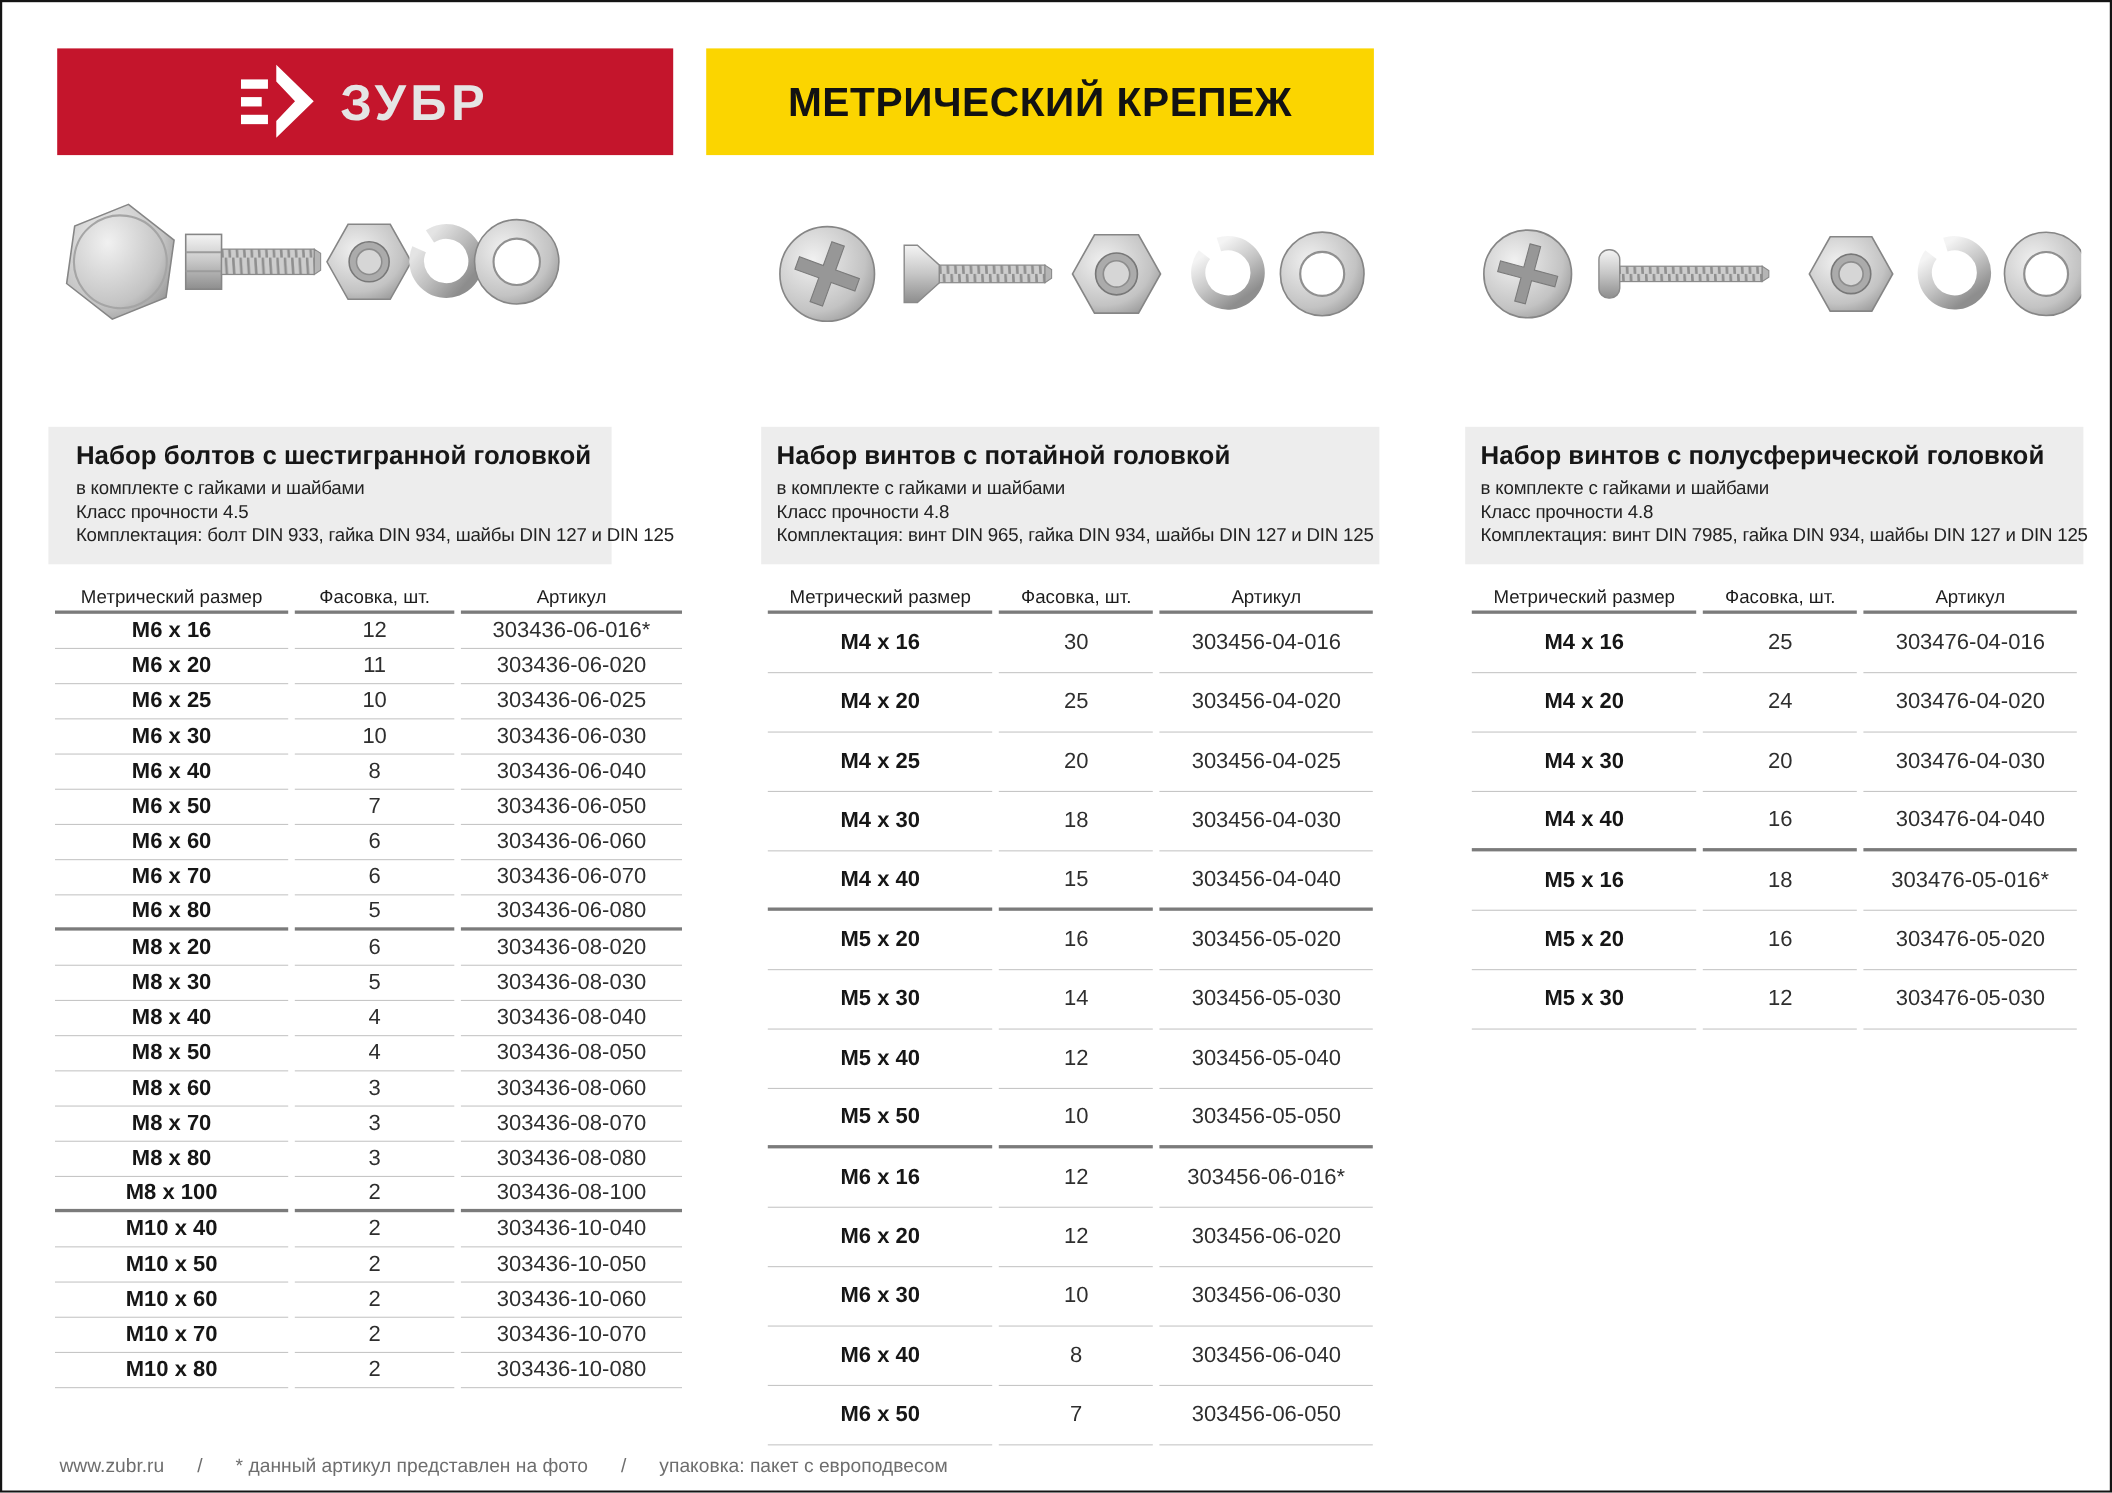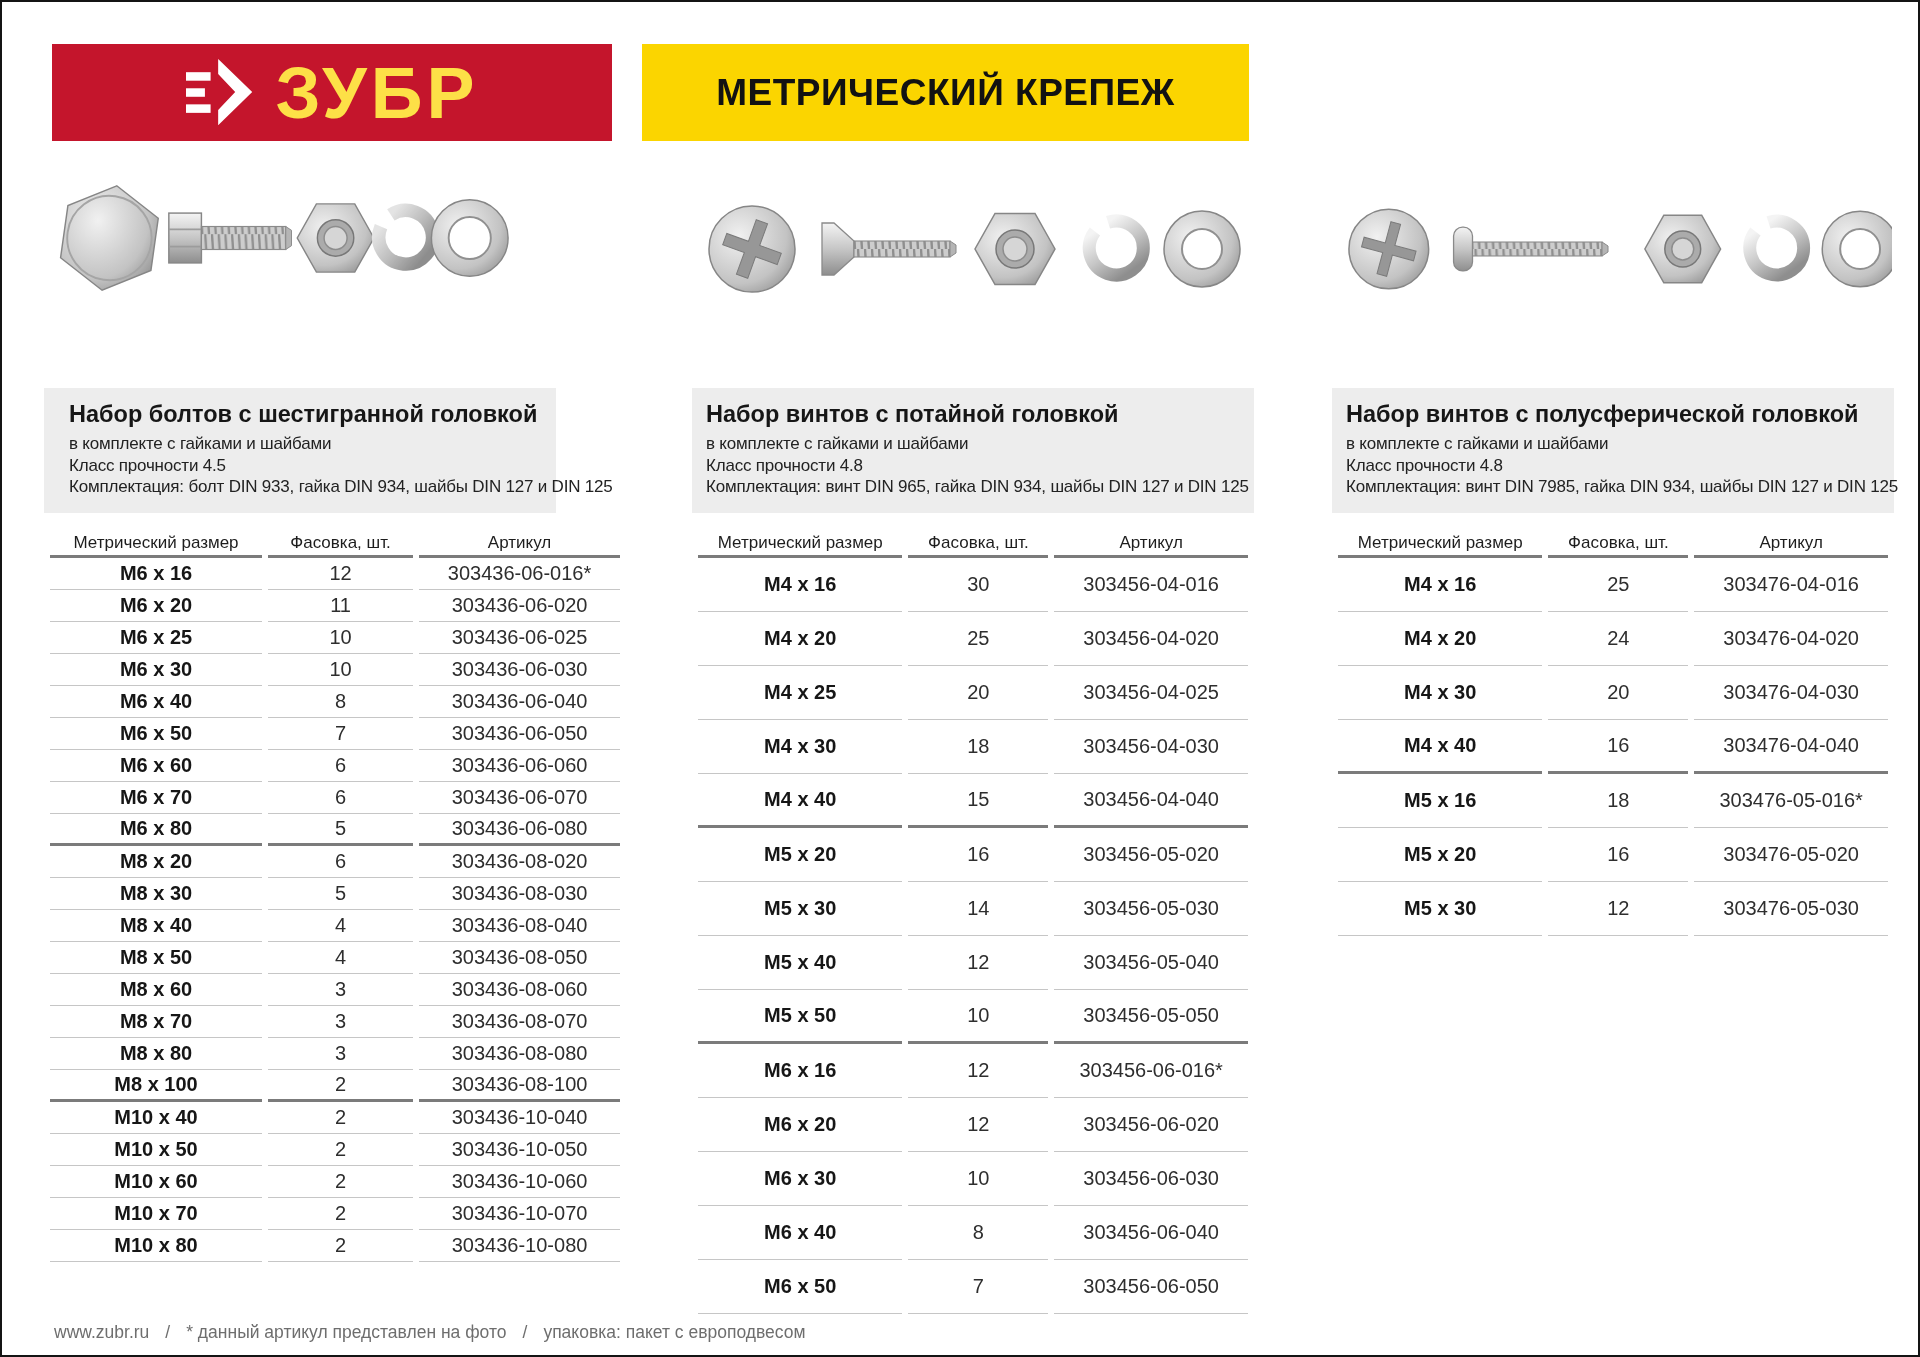--- a/index.html
+++ b/index.html
@@ -3,21 +3,21 @@
 <meta charset="utf-8">
 <style>
   *{box-sizing:border-box}
   html,body{margin:0;padding:0;background:#fff}
   .page{position:relative;width:1920px;height:1357px;background:#fff;
         font-family:"Liberation Sans",sans-serif;color:#1c1c1c;border:2px solid #141414;overflow:hidden}
 
   
   .brand-red{position:absolute;left:50px;top:42px;width:560px;height:97px;background:#c4152c;
              display:flex;align-items:center;justify-content:center;gap:20px}
-  .zubr-text{color:#fde047;font-size:72px;font-weight:bold;letter-spacing:4px;line-height:1}
+  .zubr-text{color:#e5e5e5;font-size:46px;font-weight:bold;letter-spacing:4px;line-height:1}
   .brand-yellow{position:absolute;left:640px;top:42px;width:607px;height:97px;background:#fbd500;
                 display:flex;align-items:center;justify-content:center}
   .header-title{font-size:37px;font-weight:bold;color:#121212;letter-spacing:.5px}
 
   
   .photos{position:absolute}
   .photos svg{display:block}
 
   
   .col{position:absolute;top:386px}
@@ -33,21 +33,21 @@
   table{border-collapse:separate;border-spacing:6px 0;width:100%;margin-top:10px}
   th{font-weight:normal;font-size:17px;color:#1d1d1d;text-align:center;
      padding:10px 0 2px;border-bottom:3px solid #7b7b7b}
   td{text-align:center;vertical-align:middle;border-bottom:1px solid #c6c6c6;
      font-size:20px;color:#2e2e2e}
   td.size{font-weight:bold;color:#161616}
   tr.section-end td{border-bottom:3px solid #7b7b7b}
   .t-dense td{height:32px}
   .t-tall td{height:54px}
 
-  .footer{position:absolute;left:52px;top:1320px;display:flex;gap:16px;
+  .footer{position:absolute;left:52px;top:1320px;display:flex;gap:30px;
           font-size:17.5px;color:#6e6e6e}
   .footer span{white-space:nowrap}
 </style>
 </head>
 <body>
 
 <div class="page">
 
   <svg width="0" height="0" style="position:absolute" aria-hidden="true">
     <defs>

